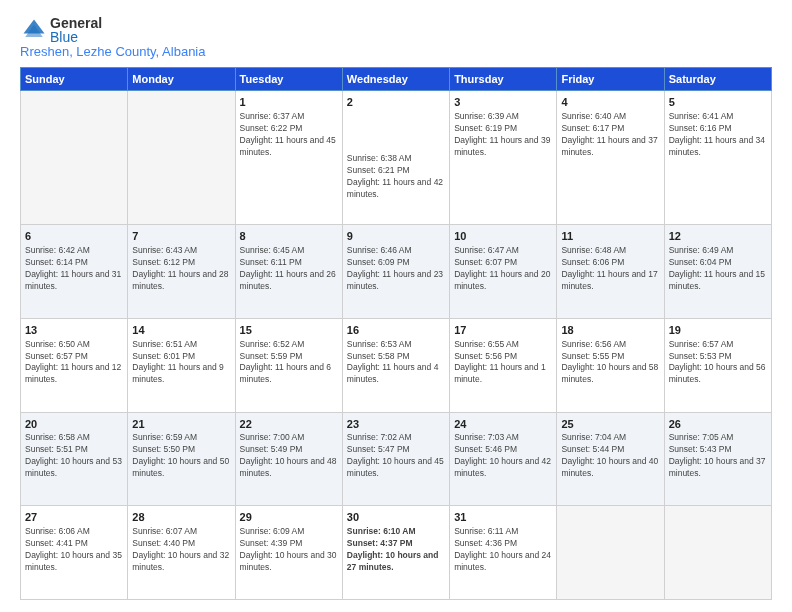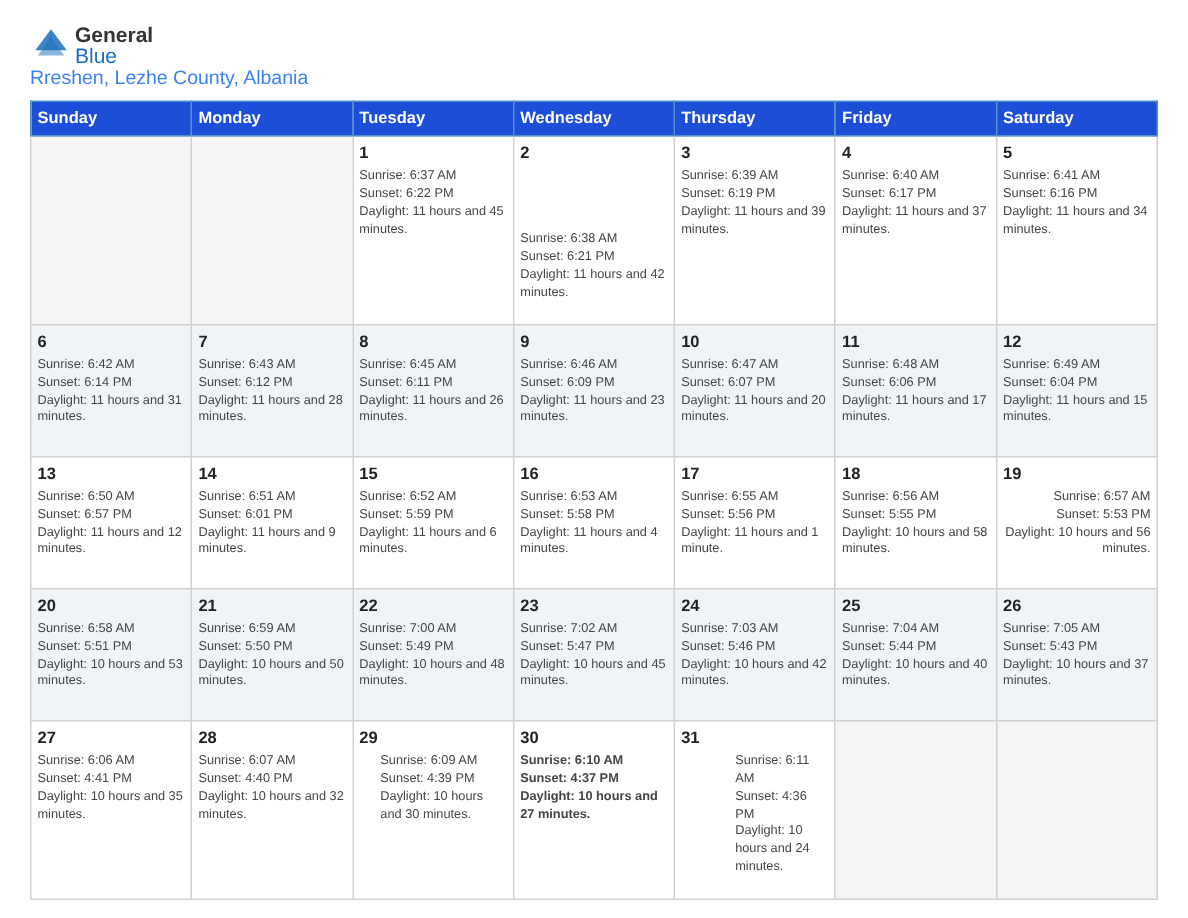--- a/index.html
+++ b/index.html
@@ -249,21 +249,21 @@
 Daylight: 11 hours and 1 minute.</div>
           </td>
           <td>
             <span class="day-num">18</span>
             <div class="day-info" style="white-space: pre-line;">Sunrise: 6:56 AM
 Sunset: 5:55 PM
 Daylight: 10 hours and 58 minutes.</div>
           </td>
           <td>
             <span class="day-num">19</span>
-            <div class="day-info" style="white-space: pre-line; text-align: right;">Sunrise: 6:57 AM
+            <div class="day-info" style="white-space: pre-line;">Sunrise: 6:57 AM
 Sunset: 5:53 PM
 Daylight: 10 hours and 56 minutes.</div>
           </td>
         </tr>
         <tr class="row-shade">
           <td>
             <span class="day-num">20</span>
             <div class="day-info" style="white-space: pre-line;">Sunrise: 6:58 AM
 Sunset: 5:51 PM
 Daylight: 10 hours and 53 minutes.</div>
@@ -313,33 +313,33 @@
 Daylight: 10 hours and 35 minutes.</div>
           </td>
           <td>
             <span class="day-num">28</span>
             <div class="day-info" style="white-space: pre-line;">Sunrise: 6:07 AM
 Sunset: 4:40 PM
 Daylight: 10 hours and 32 minutes.</div>
           </td>
           <td>
             <span class="day-num">29</span>
-            <div class="day-info" style="white-space: pre-line; margin-left: 14px;">Sunrise: 6:09 AM
+            <div class="day-info" style="white-space: pre-line;">Sunrise: 6:09 AM
 Sunset: 4:39 PM
 Daylight: 10 hours and 30 minutes.</div>
           </td>
           <td>
             <span class="day-num">30</span>
             <div class="day-info" style="white-space: pre-line; font-weight: bold;">Sunrise: 6:10 AM
 Sunset: 4:37 PM
 Daylight: 10 hours and 27 minutes.</div>
           </td>
           <td>
             <span class="day-num">31</span>
-            <div class="day-info" style="white-space: pre-line; margin-left: 36px;">Sunrise: 6:11 AM
+            <div class="day-info" style="white-space: pre-line;">Sunrise: 6:11 AM
 Sunset: 4:36 PM
 Daylight: 10 hours and 24 minutes.</div>
           </td>
           <td class="empty"></td>
           <td class="empty"></td>
         </tr>
       </tbody>
   </table>
 </div>
 

